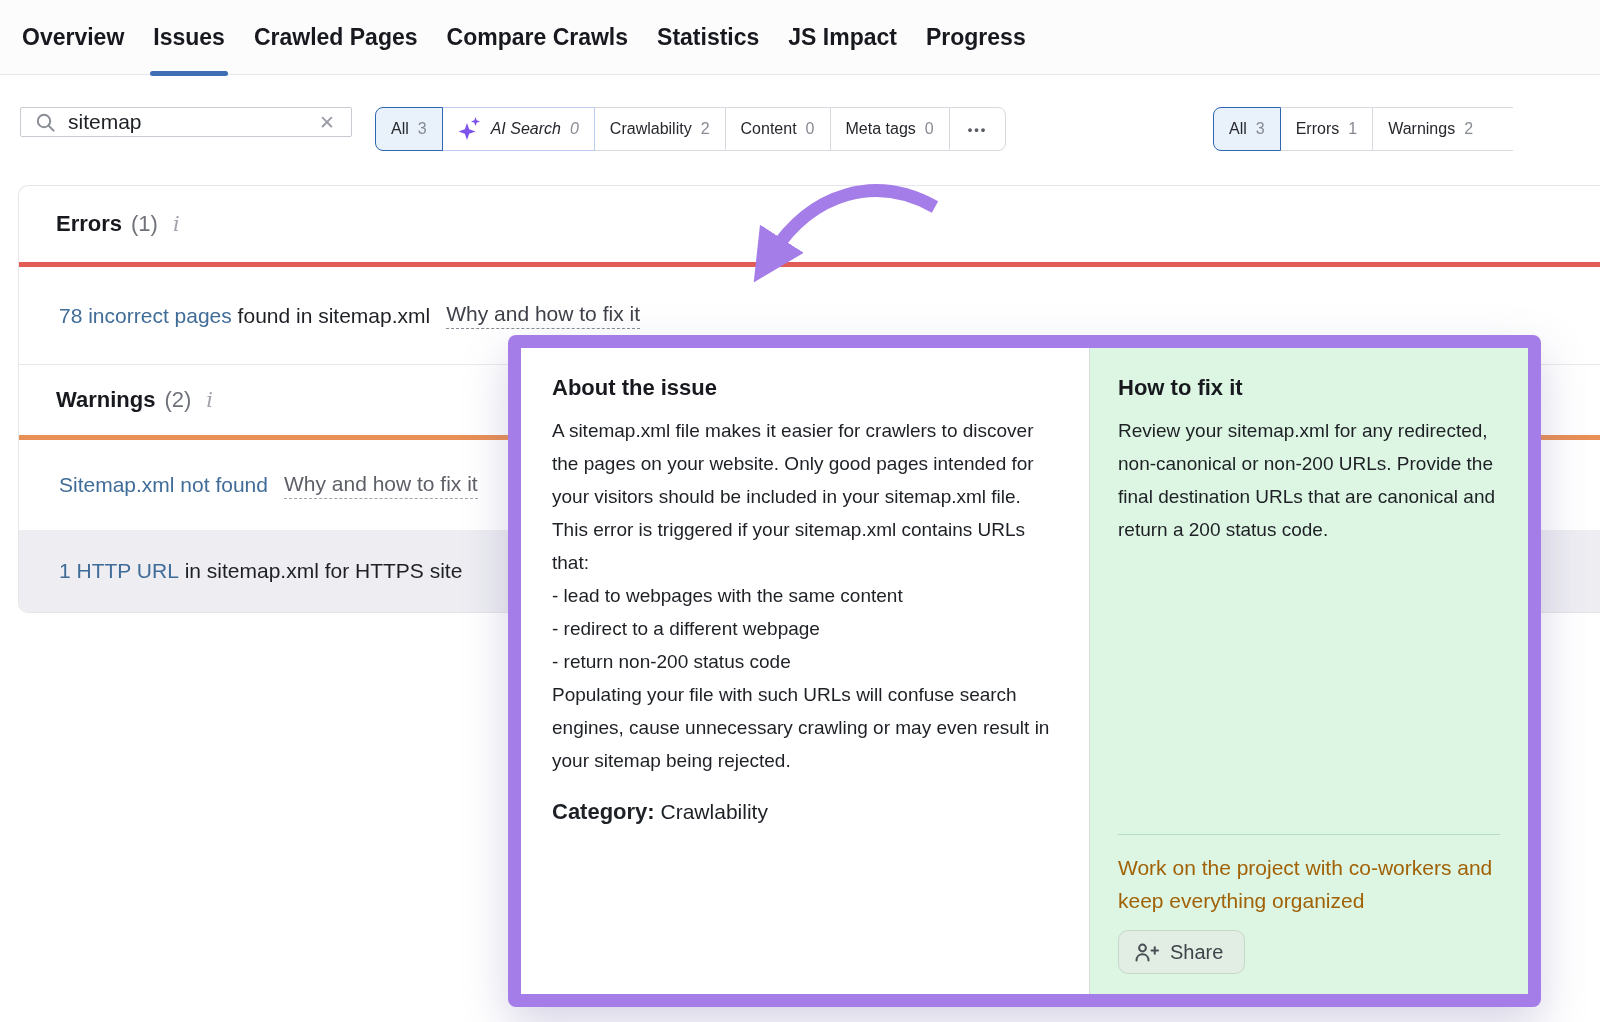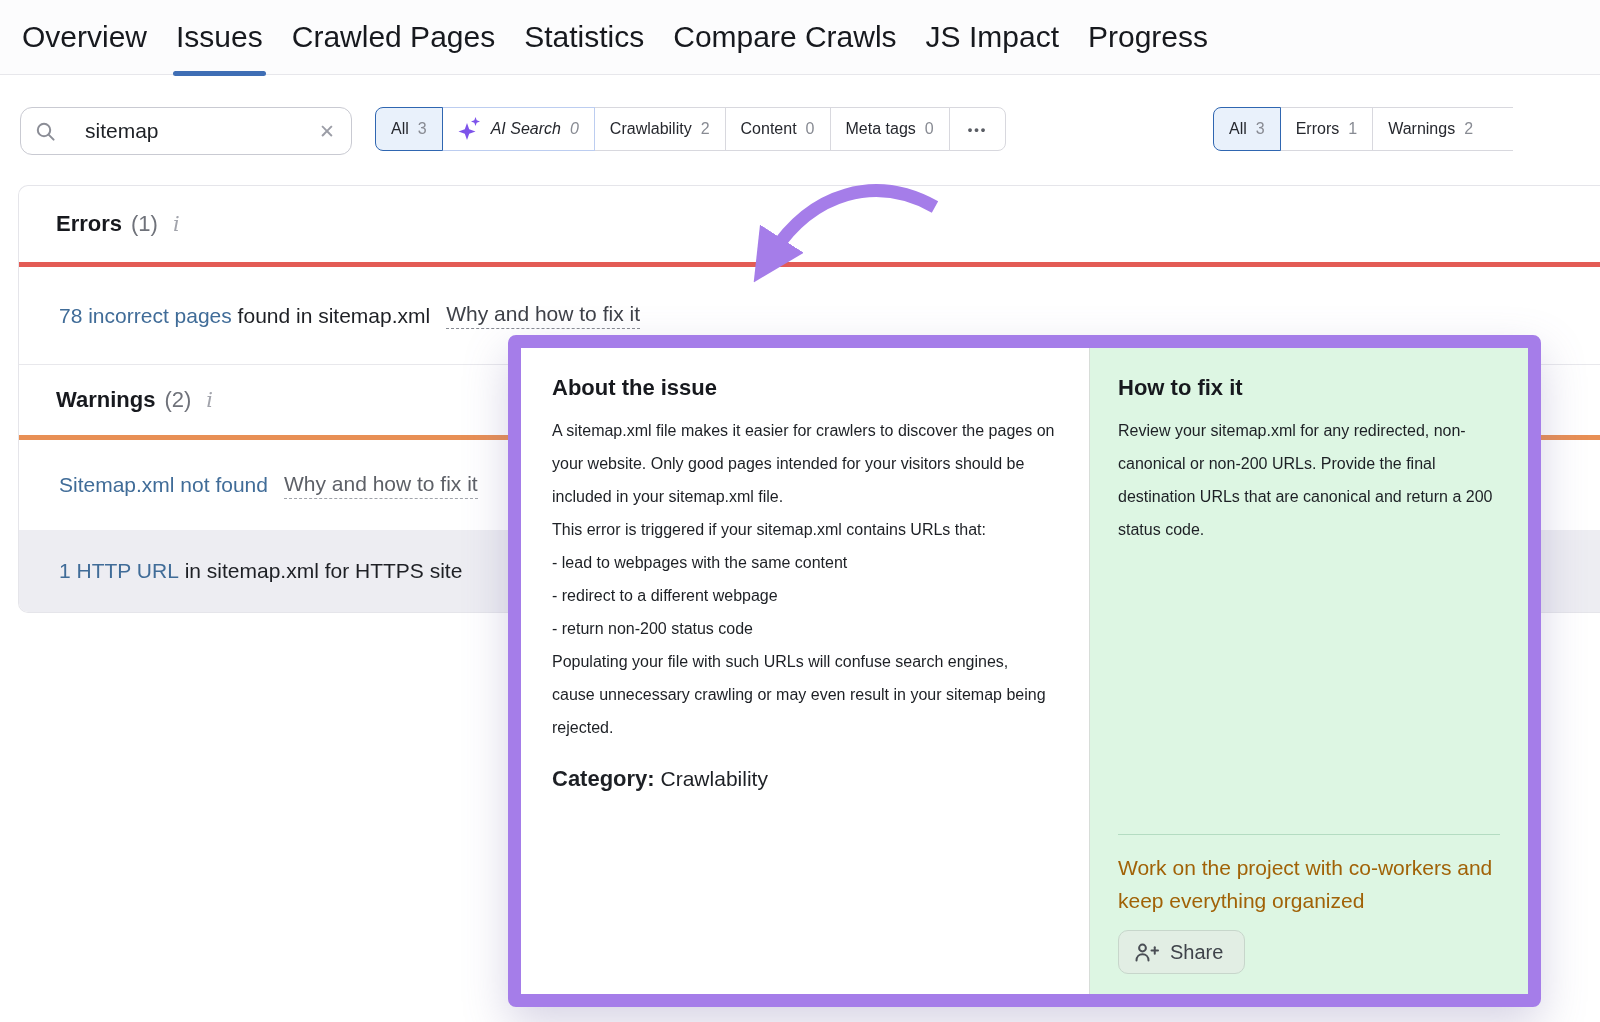--- a/index.html
+++ b/index.html
@@ -3,26 +3,26 @@
 <meta charset="utf-8">
 <style>
   html,body{margin:0;padding:0;background:#fff;}
   .screen{
     position:relative;width:1600px;height:1022px;overflow:hidden;background:#fff;
     font-family:"Liberation Sans",sans-serif;color:#1d2025;
   }
   
   .navbar{position:absolute;left:0;top:0;width:1600px;height:75px;background:#fcfcfd;
     border-bottom:1px solid #e7e7eb;display:flex;align-items:center;gap:29px;padding-left:22px;box-sizing:border-box;}
-  .tab{position:relative;height:75px;display:flex;align-items:center;font-size:30px;font-weight:400;
+  .tab{position:relative;height:75px;display:flex;align-items:center;font-size:23px;font-weight:700;
     color:#17191e;cursor:pointer;white-space:nowrap;}
   .tab .underline{position:absolute;left:-3px;right:-3px;bottom:-1px;height:5px;background:#3f6eb5;border-radius:3px;}
   
-  .searchbox{position:absolute;left:20px;top:107px;width:332px;height:48px;border:1px solid #c9cad2;
-    border-radius:12px;background:#fff;display:flex;align-items:center;box-sizing:border-box;padding:0 12px 0 14px;gap:17px;}
+  .searchbox{position:absolute;left:20px;top:107px;width:332px;height:30px;border:1px solid #c9cad2;
+    border-radius:2px;background:#fff;display:flex;align-items:center;box-sizing:border-box;padding:0 12px 0 14px;}
   .searchbox .q{flex:1;font-size:21px;color:#1d2025;margin-left:12px;}
   .clear-x{font-size:19px;color:#9b9da6;cursor:pointer;padding:0 4px;}
   .seg-group{position:absolute;top:107px;display:flex;}
   .seg{height:44px;display:flex;align-items:center;gap:9px;padding:0 15px;background:#fff;
     border:1px solid #d8d8de;margin-left:-1px;font-size:16px;color:#26282e;box-sizing:border-box;cursor:pointer;white-space:nowrap;}
   .seg:first-child{border-radius:8px 0 0 8px;margin-left:0;}
   .seg:last-child{border-radius:0 8px 8px 0;}
   .seg .cnt{color:#888b93;}
   .seg.selected{border:1px solid #2f66b1;background:#e9f1fb;z-index:2;position:relative;border-radius:8px 0 0 8px;}
   .seg.ai{border:1px solid #bccdf0;z-index:1;position:relative;font-style:italic;}
@@ -48,21 +48,21 @@
   .action.muted{color:#5d6067;border-bottom-color:#a0a4ab;}
   
   .popup{position:absolute;left:508px;top:335px;width:1033px;height:672px;box-sizing:border-box;
     border:13px solid #a57de9;border-radius:8px;background:#fff;display:flex;z-index:4;
     box-shadow:0 18px 45px rgba(110,100,160,.28);}
   .pcol{box-sizing:border-box;}
   .pcol.about{width:568px;padding:27px 34px 22px 31px;background:#fff;}
   .pcol.fix{flex:1;background:#ddf6e3;border-left:1px solid #d7ddd8;padding:27px 28px 20px 28px;
     display:flex;flex-direction:column;}
   .ptitle{font-size:22px;font-weight:700;color:#17191e;margin:0 0 13px 0;}
-  .pbody{font-size:16px;line-height:33px;color:#1d2025;white-space:pre-line;margin:0;}
+  .pbody{font-size:19px;line-height:33px;color:#1d2025;white-space:pre-line;margin:0;}
   .pcat{margin-top:22px;font-size:21px;}
   .pcat b{font-size:22px;}
   .fix-divider{margin-top:auto;border-top:1px solid #b4dcc2;margin-bottom:16px;}
   .promo{font-size:21px;line-height:33px;color:#a16207;margin:0;}
   .share-btn{margin-top:13px;align-self:flex-start;height:44px;display:flex;align-items:center;gap:11px;
     padding:0 21px 0 16px;border:1px solid #c7d6cb;border-radius:10px;background:#e2eee4;
     font-size:20px;color:#3f434a;cursor:pointer;box-sizing:border-box;text-align:right;}
   
   .arrow-svg{position:absolute;left:0;top:0;width:1600px;height:1022px;z-index:5;pointer-events:none;}
 </style>
@@ -76,24 +76,24 @@
         <span>Overview</span>
       </div>
     <div class="tab">
         <span>Issues</span>
         <span class="underline"></span>
       </div>
     <div class="tab">
         <span>Crawled Pages</span>
       </div>
     <div class="tab">
+        <span>Compare Crawls</span>
+      </div>
+    <div class="tab">
         <span>Statistics</span>
-      </div>
-    <div class="tab">
-        <span>Compare Crawls</span>
       </div>
     <div class="tab">
         <span>JS Impact</span>
       </div>
     <div class="tab">
         <span>Progress</span>
       </div>
   </div>
 
   <div class="searchbox">

